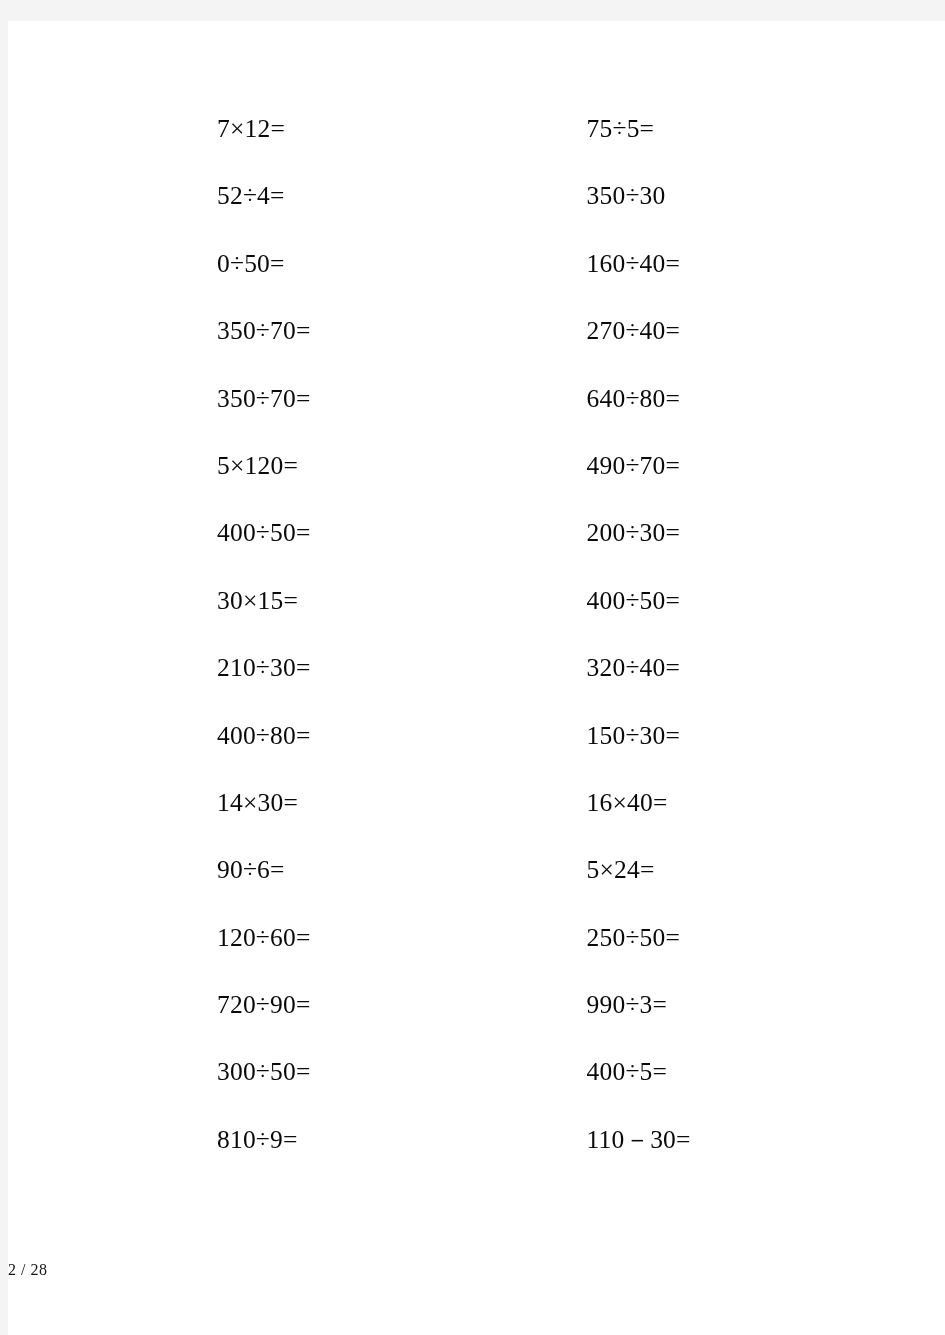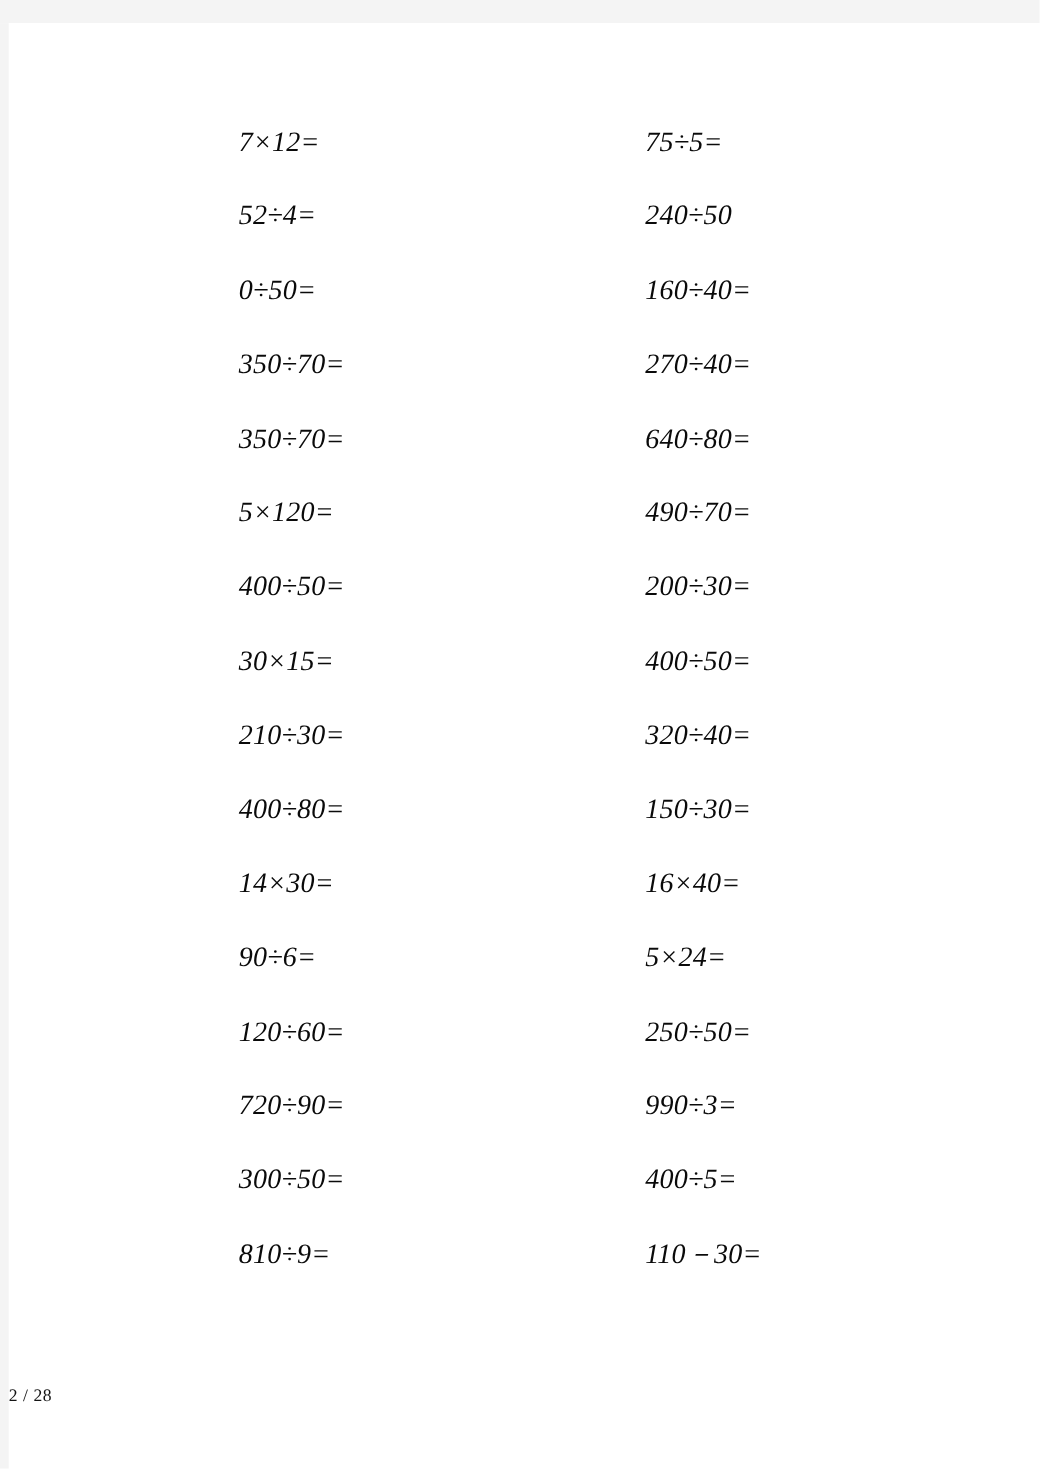--- a/index.html
+++ b/index.html
@@ -43,21 +43,20 @@
     position: absolute;
     top: 95px;
     left: 209px;
     width: 560px;
   }
 
   .problem-row {
     display: flex;
     height: 67.4px;
     align-items: flex-start;
-    font-style: italic;
   }
 
   .cell {
     font-size: 25.5px;
     line-height: 1.0;
     color: #0a0a0a;
     letter-spacing: 0.2px;
     white-space: pre;
   }
   .cell.left  { width: 361px; }
@@ -81,21 +80,21 @@
 
 <div class="page">
 
   <div class="problem-grid">
       <div class="problem-row">
         <div class="cell left">7×12=</div>
         <div class="cell right">75÷5=</div>
       </div>
       <div class="problem-row">
         <div class="cell left">52÷4=</div>
-        <div class="cell right">240÷50</div>
+        <div class="cell right">350÷30</div>
       </div>
       <div class="problem-row">
         <div class="cell left">0÷50=</div>
         <div class="cell right">160÷40=</div>
       </div>
       <div class="problem-row">
         <div class="cell left">350÷70=</div>
         <div class="cell right">270÷40=</div>
       </div>
       <div class="problem-row">

